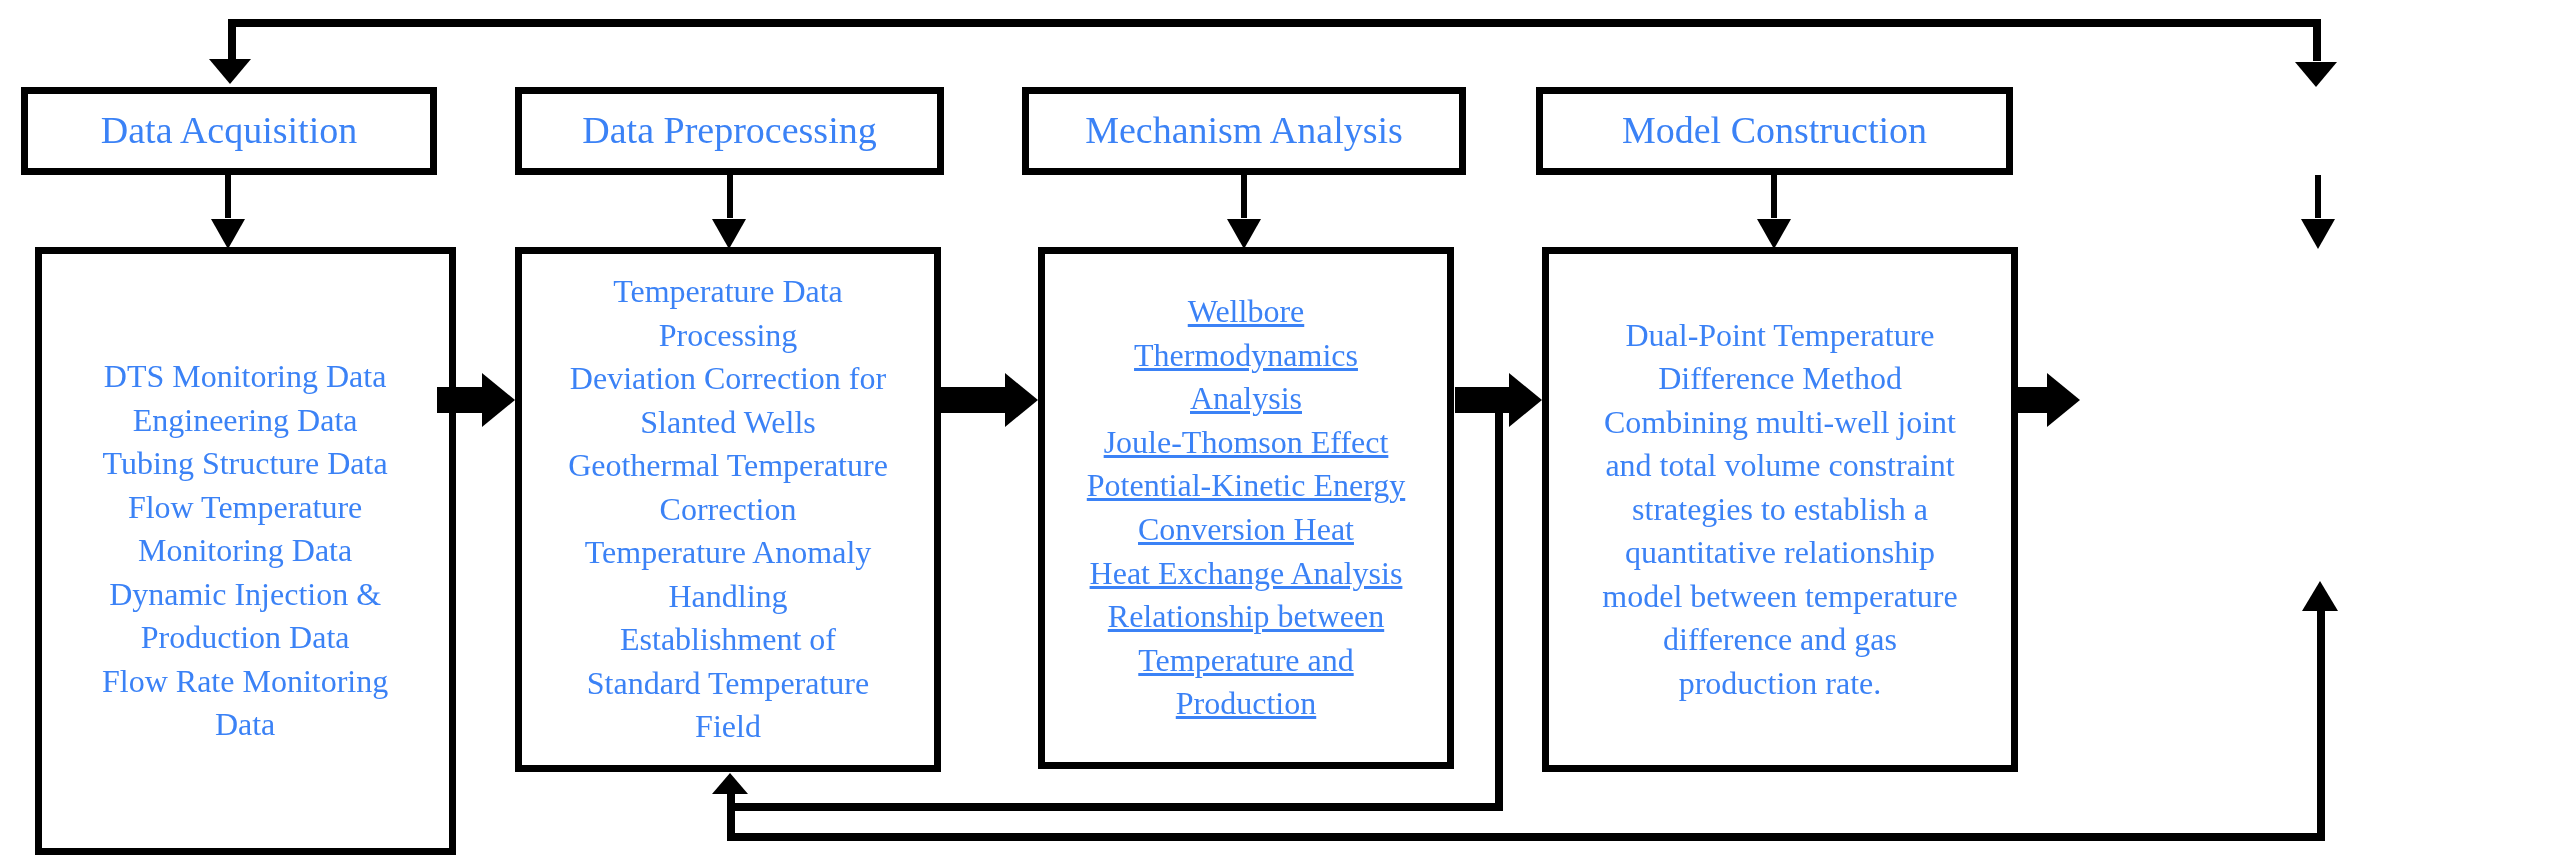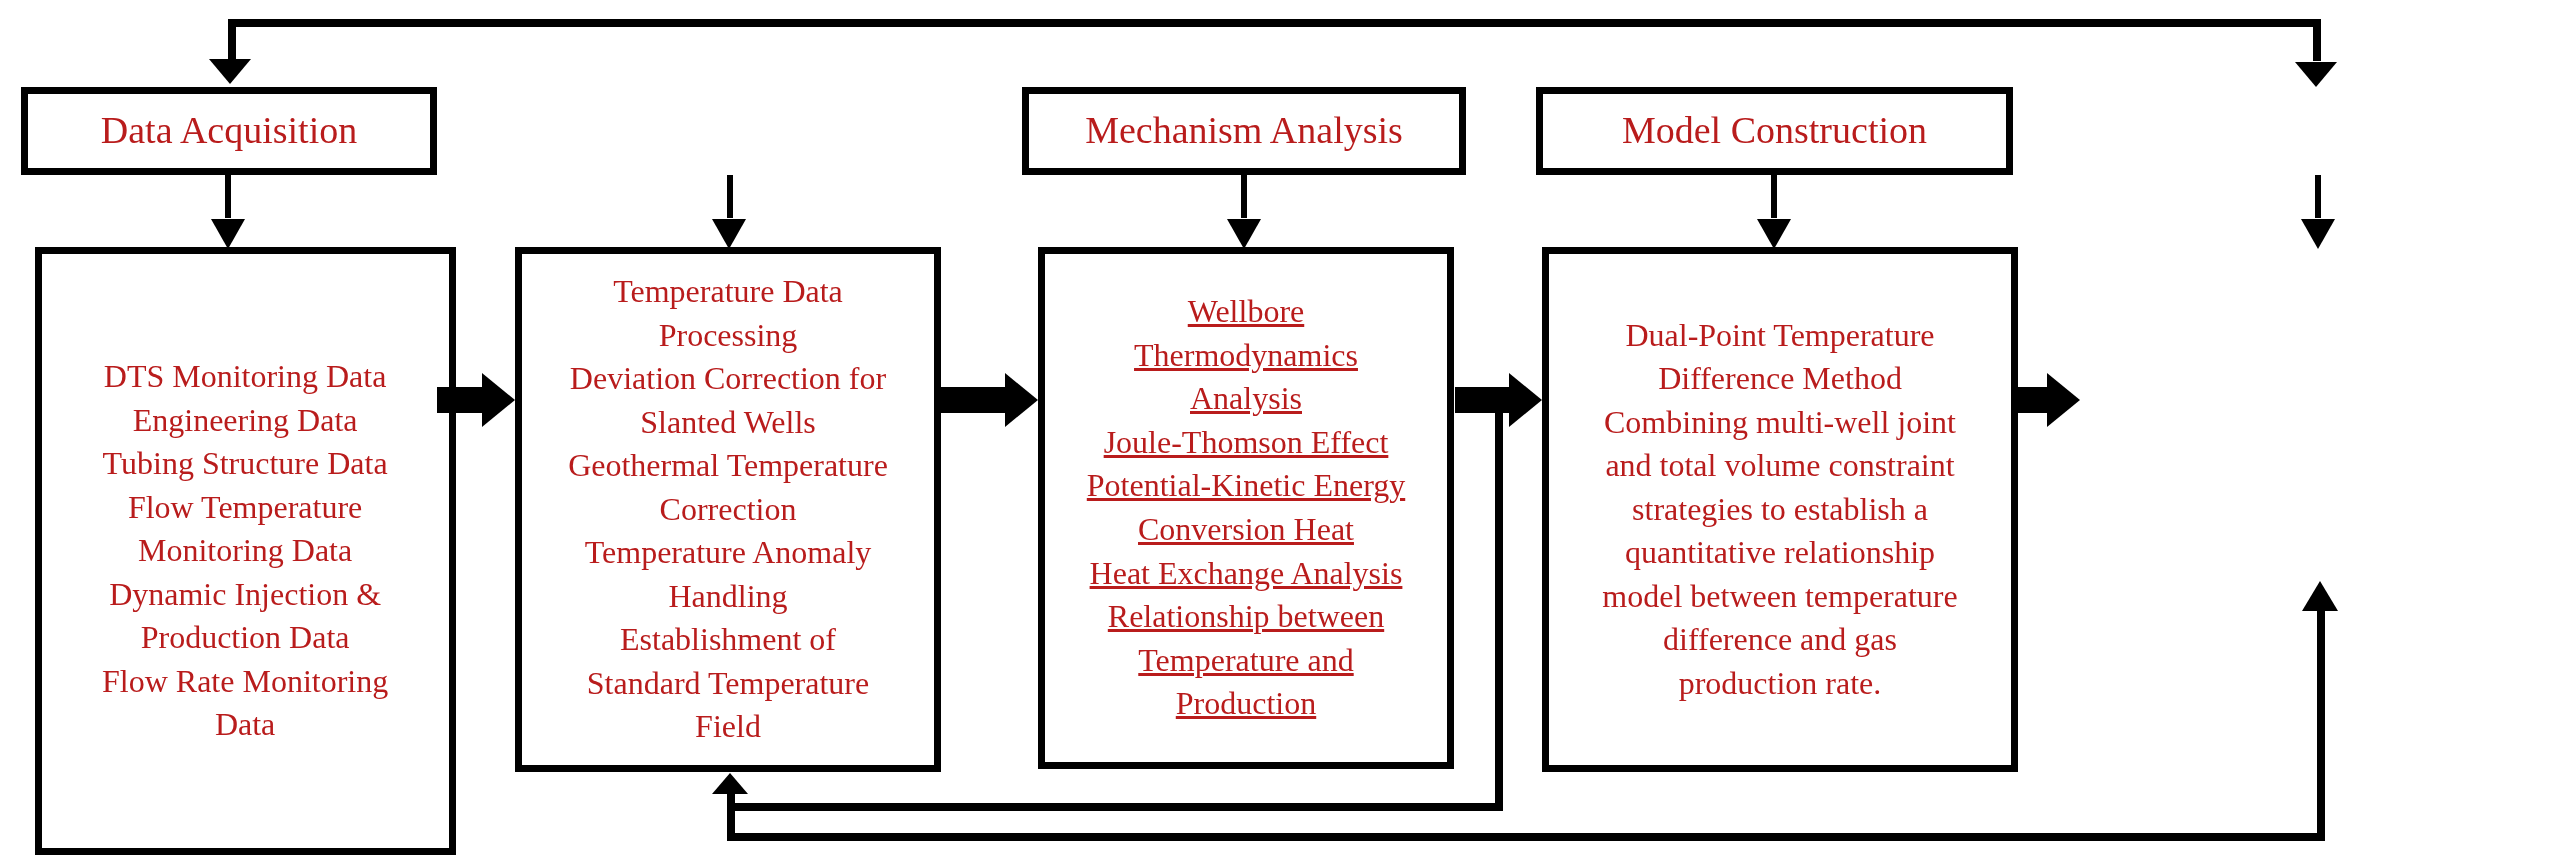--- a/index.html
+++ b/index.html
@@ -2,21 +2,21 @@
 <html style="font-size:13.3px"><head>
 <meta charset="utf-8">
 <style>
   html, body { margin: 0; padding: 0; background: #ffffff; }
   #canvas {
     position: relative;
     width: 2348px;
     height: 866px;
     background: #ffffff;
     font-family: "Liberation Serif", "DejaVu Serif", serif;
-    color: #b91c1c;
+    color: #3b82f6;
     overflow: hidden;
   }
   .box {
     position: absolute;
     box-sizing: border-box;
     background: #ffffff;
     border: 7.5px solid #000000;
     display: flex;
     align-items: center;
     justify-content: center;
@@ -42,20 +42,23 @@
 <div id="canvas">
 
   <div class="line" style="left:228px; top:19px; width:2093px; height:7.5px;"></div>
   <div class="line" style="left:228px; top:19px; width:7.5px; height:41px;"></div>
   <div class="tri down-loop" style="left:209px; top:59px;"></div>
   <div class="line" style="left:2313px; top:19px; width:7.5px; height:42px;"></div>
   <div class="tri down-loop" style="left:2295px; top:62px;"></div>
 
   <div class="box hbox" style="left:21px; top:87px; width:416px; height:88px;">
     <span>Data Acquisition</span>
+  </div>
+  <div class="box hbox" style="left:515px; top:87px; width:429px; height:88px;">
+    <span>Data Preprocessing</span>
   </div>
   <div class="box hbox" style="left:1022px; top:87px; width:444px; height:88px;">
     <span>Mechanism Analysis</span>
   </div>
   <div class="box hbox" style="left:1536px; top:87px; width:477px; height:88px;">
     <span>Model Construction</span>
   </div>
 
   <div class="line" style="left:225px; top:175px; width:5.8px; height:43px;"></div>
   <div class="tri down-sm" style="left:211px; top:219px;"></div>

